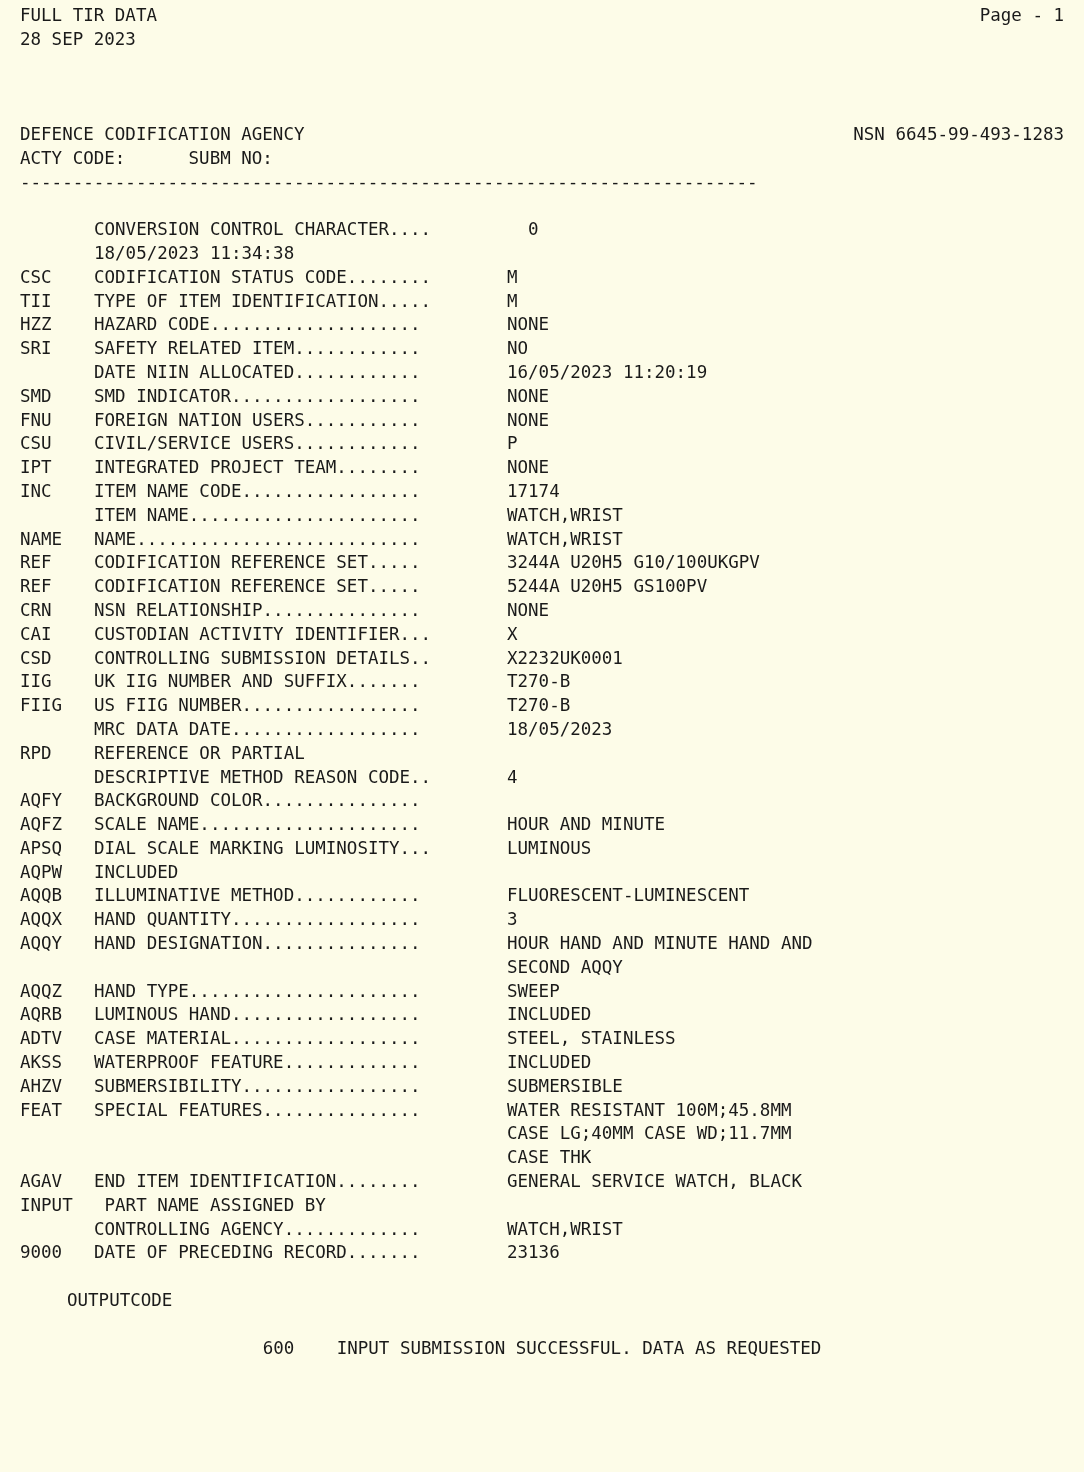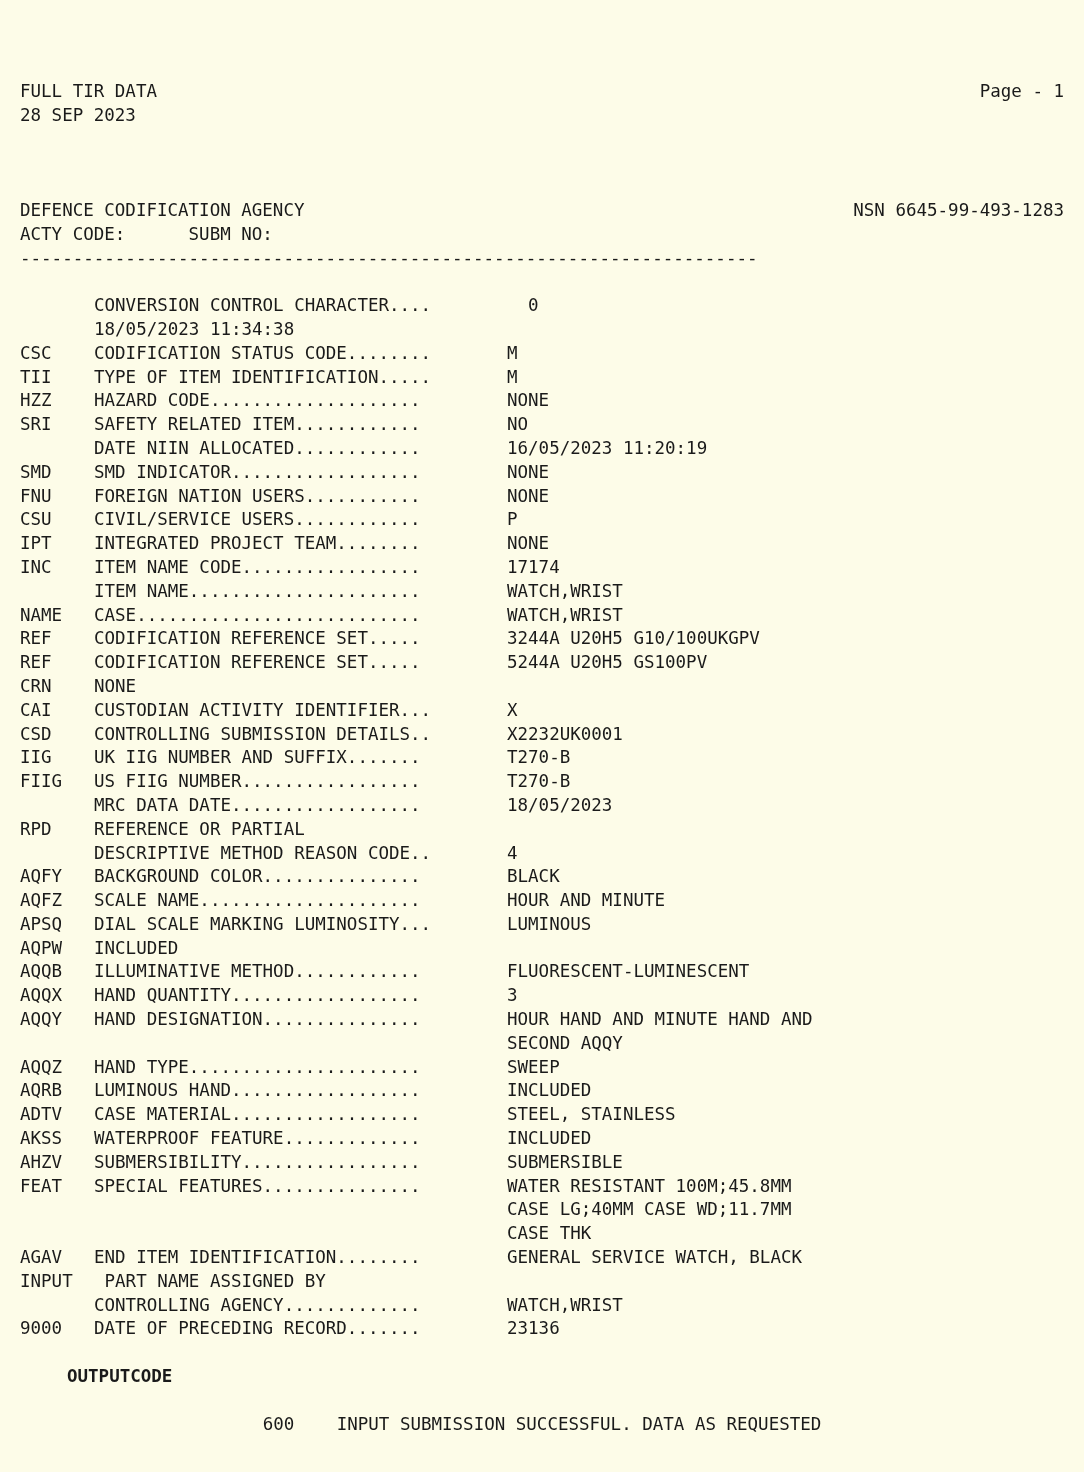--- a/index.html
+++ b/index.html
@@ -9,23 +9,22 @@
   }
   body {
     width: 1084px;
     min-height: 1472px;
     font-family: "DejaVu Sans Mono", "Liberation Mono", monospace;
     font-size: 17.5px;
     line-height: 23.8px;
     color: #1a1a1a;
   }
   .page {
-    padding: 36px 20px 0 20px;
+    padding: 4px 20px 0 20px;
     box-sizing: border-box;
-    margin-top: 44px;
   }
   .row {
     display: flex;
     white-space: pre;
   }
   .header-line {
     display: flex;
     justify-content: space-between;
     white-space: pre;
   }
@@ -50,21 +49,20 @@
     white-space: pre;
     flex: 1 1 auto;
   }
   .cont-value {
     padding-left: 487px;
     white-space: pre;
   }
   .out-label {
     padding-left: 47px;
     white-space: pre;
-    font-weight: bold;
   }
   .status-row {
     display: flex;
     white-space: pre;
     justify-content: center;
   }
   .status-code {
     width: 74px;
     flex: 0 0 74px;
   }
@@ -102,32 +100,32 @@
       <div class="row"><span class="col-code">TII</span><span class="col-label">TYPE OF ITEM IDENTIFICATION.....</span><span class="col-value">M</span></div>
       <div class="row"><span class="col-code">HZZ</span><span class="col-label">HAZARD CODE....................</span><span class="col-value">NONE</span></div>
       <div class="row"><span class="col-code">SRI</span><span class="col-label">SAFETY RELATED ITEM............</span><span class="col-value">NO</span></div>
       <div class="row"><span class="col-code"></span><span class="col-label">DATE NIIN ALLOCATED............</span><span class="col-value">16/05/2023 11:20:19</span></div>
       <div class="row"><span class="col-code">SMD</span><span class="col-label">SMD INDICATOR..................</span><span class="col-value">NONE</span></div>
       <div class="row"><span class="col-code">FNU</span><span class="col-label">FOREIGN NATION USERS...........</span><span class="col-value">NONE</span></div>
       <div class="row"><span class="col-code">CSU</span><span class="col-label">CIVIL/SERVICE USERS............</span><span class="col-value">P</span></div>
       <div class="row"><span class="col-code">IPT</span><span class="col-label">INTEGRATED PROJECT TEAM........</span><span class="col-value">NONE</span></div>
       <div class="row"><span class="col-code">INC</span><span class="col-label">ITEM NAME CODE.................</span><span class="col-value">17174</span></div>
       <div class="row"><span class="col-code"></span><span class="col-label">ITEM NAME......................</span><span class="col-value">WATCH,WRIST</span></div>
-      <div class="row"><span class="col-code">NAME</span><span class="col-label">CASE...........................</span><span class="col-value">WATCH,WRIST</span></div>
+      <div class="row"><span class="col-code">NAME</span><span class="col-label">NAME...........................</span><span class="col-value">WATCH,WRIST</span></div>
       <div class="row"><span class="col-code">REF</span><span class="col-label">CODIFICATION REFERENCE SET.....</span><span class="col-value">3244A U20H5 G10/100UKGPV</span></div>
       <div class="row"><span class="col-code">REF</span><span class="col-label">CODIFICATION REFERENCE SET.....</span><span class="col-value">5244A U20H5 GS100PV</span></div>
-      <div class="row"><span class="col-code">CRN</span><span class="col-value">NONE</span></div>
+      <div class="row"><span class="col-code">CRN</span><span class="col-label">NSN RELATIONSHIP...............</span><span class="col-value">NONE</span></div>
       <div class="row"><span class="col-code">CAI</span><span class="col-label">CUSTODIAN ACTIVITY IDENTIFIER...</span><span class="col-value">X</span></div>
       <div class="row"><span class="col-code">CSD</span><span class="col-label">CONTROLLING SUBMISSION DETAILS..</span><span class="col-value">X2232UK0001</span></div>
       <div class="row"><span class="col-code">IIG</span><span class="col-label">UK IIG NUMBER AND SUFFIX.......</span><span class="col-value">T270-B</span></div>
       <div class="row"><span class="col-code">FIIG</span><span class="col-label">US FIIG NUMBER.................</span><span class="col-value">T270-B</span></div>
       <div class="row"><span class="col-code"></span><span class="col-label">MRC DATA DATE..................</span><span class="col-value">18/05/2023</span></div>
       <div class="row"><span class="col-code">RPD</span><span class="col-label">REFERENCE OR PARTIAL</span><span class="col-value"></span></div>
       <div class="row"><span class="col-code"></span><span class="col-label">DESCRIPTIVE METHOD REASON CODE..</span><span class="col-value">4</span></div>
-      <div class="row"><span class="col-code">AQFY</span><span class="col-label">BACKGROUND COLOR...............</span><span class="col-value">BLACK</span></div>
+      <div class="row"><span class="col-code">AQFY</span><span class="col-label">BACKGROUND COLOR...............</span></div>
       <div class="row"><span class="col-code">AQFZ</span><span class="col-label">SCALE NAME.....................</span><span class="col-value">HOUR AND MINUTE</span></div>
       <div class="row"><span class="col-code">APSQ</span><span class="col-label">DIAL SCALE MARKING LUMINOSITY...</span><span class="col-value">LUMINOUS</span></div>
       <div class="row"><span class="col-code">AQPW</span><span class="col-value">INCLUDED</span></div>
       <div class="row"><span class="col-code">AQQB</span><span class="col-label">ILLUMINATIVE METHOD............</span><span class="col-value">FLUORESCENT-LUMINESCENT</span></div>
       <div class="row"><span class="col-code">AQQX</span><span class="col-label">HAND QUANTITY..................</span><span class="col-value">3</span></div>
       <div class="row"><span class="col-code">AQQY</span><span class="col-label">HAND DESIGNATION...............</span><span class="col-value">HOUR HAND AND MINUTE HAND AND</span></div>
       <div class="cont-value">SECOND AQQY</div>
       <div class="row"><span class="col-code">AQQZ</span><span class="col-label">HAND TYPE......................</span><span class="col-value">SWEEP</span></div>
       <div class="row"><span class="col-code">AQRB</span><span class="col-label">LUMINOUS HAND..................</span><span class="col-value">INCLUDED</span></div>
       <div class="row"><span class="col-code">ADTV</span><span class="col-label">CASE MATERIAL..................</span><span class="col-value">STEEL, STAINLESS</span></div>

